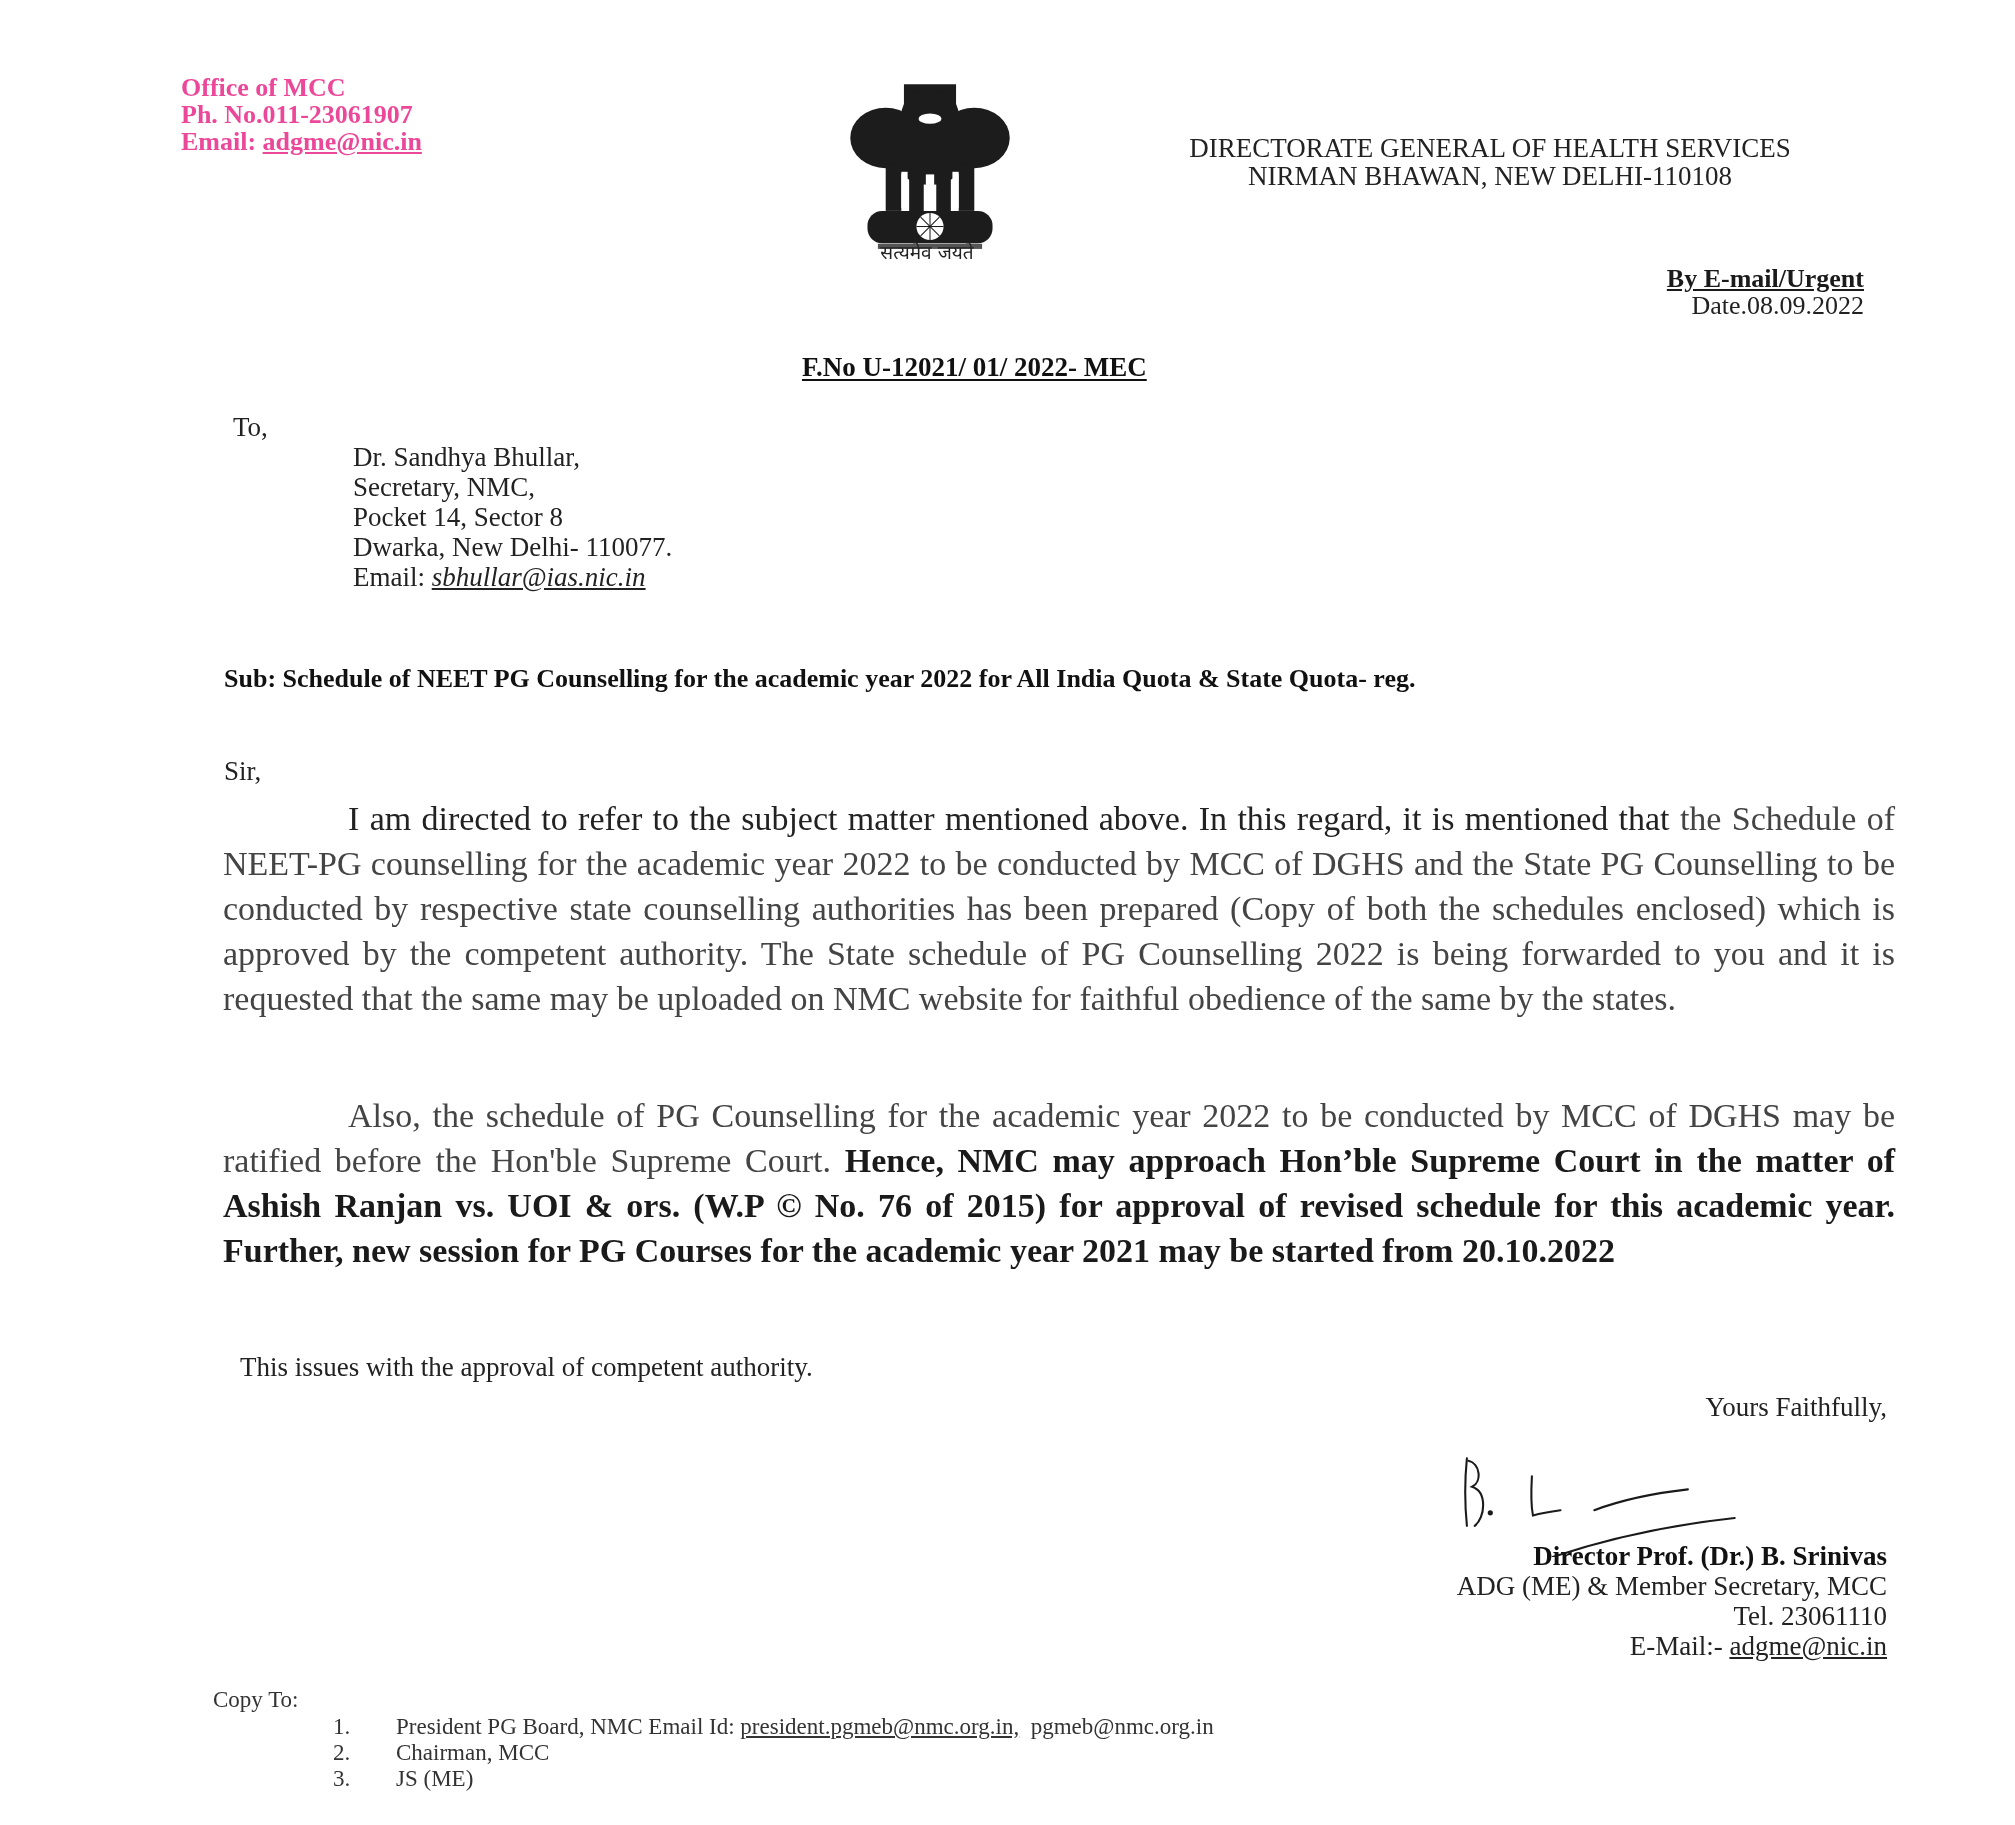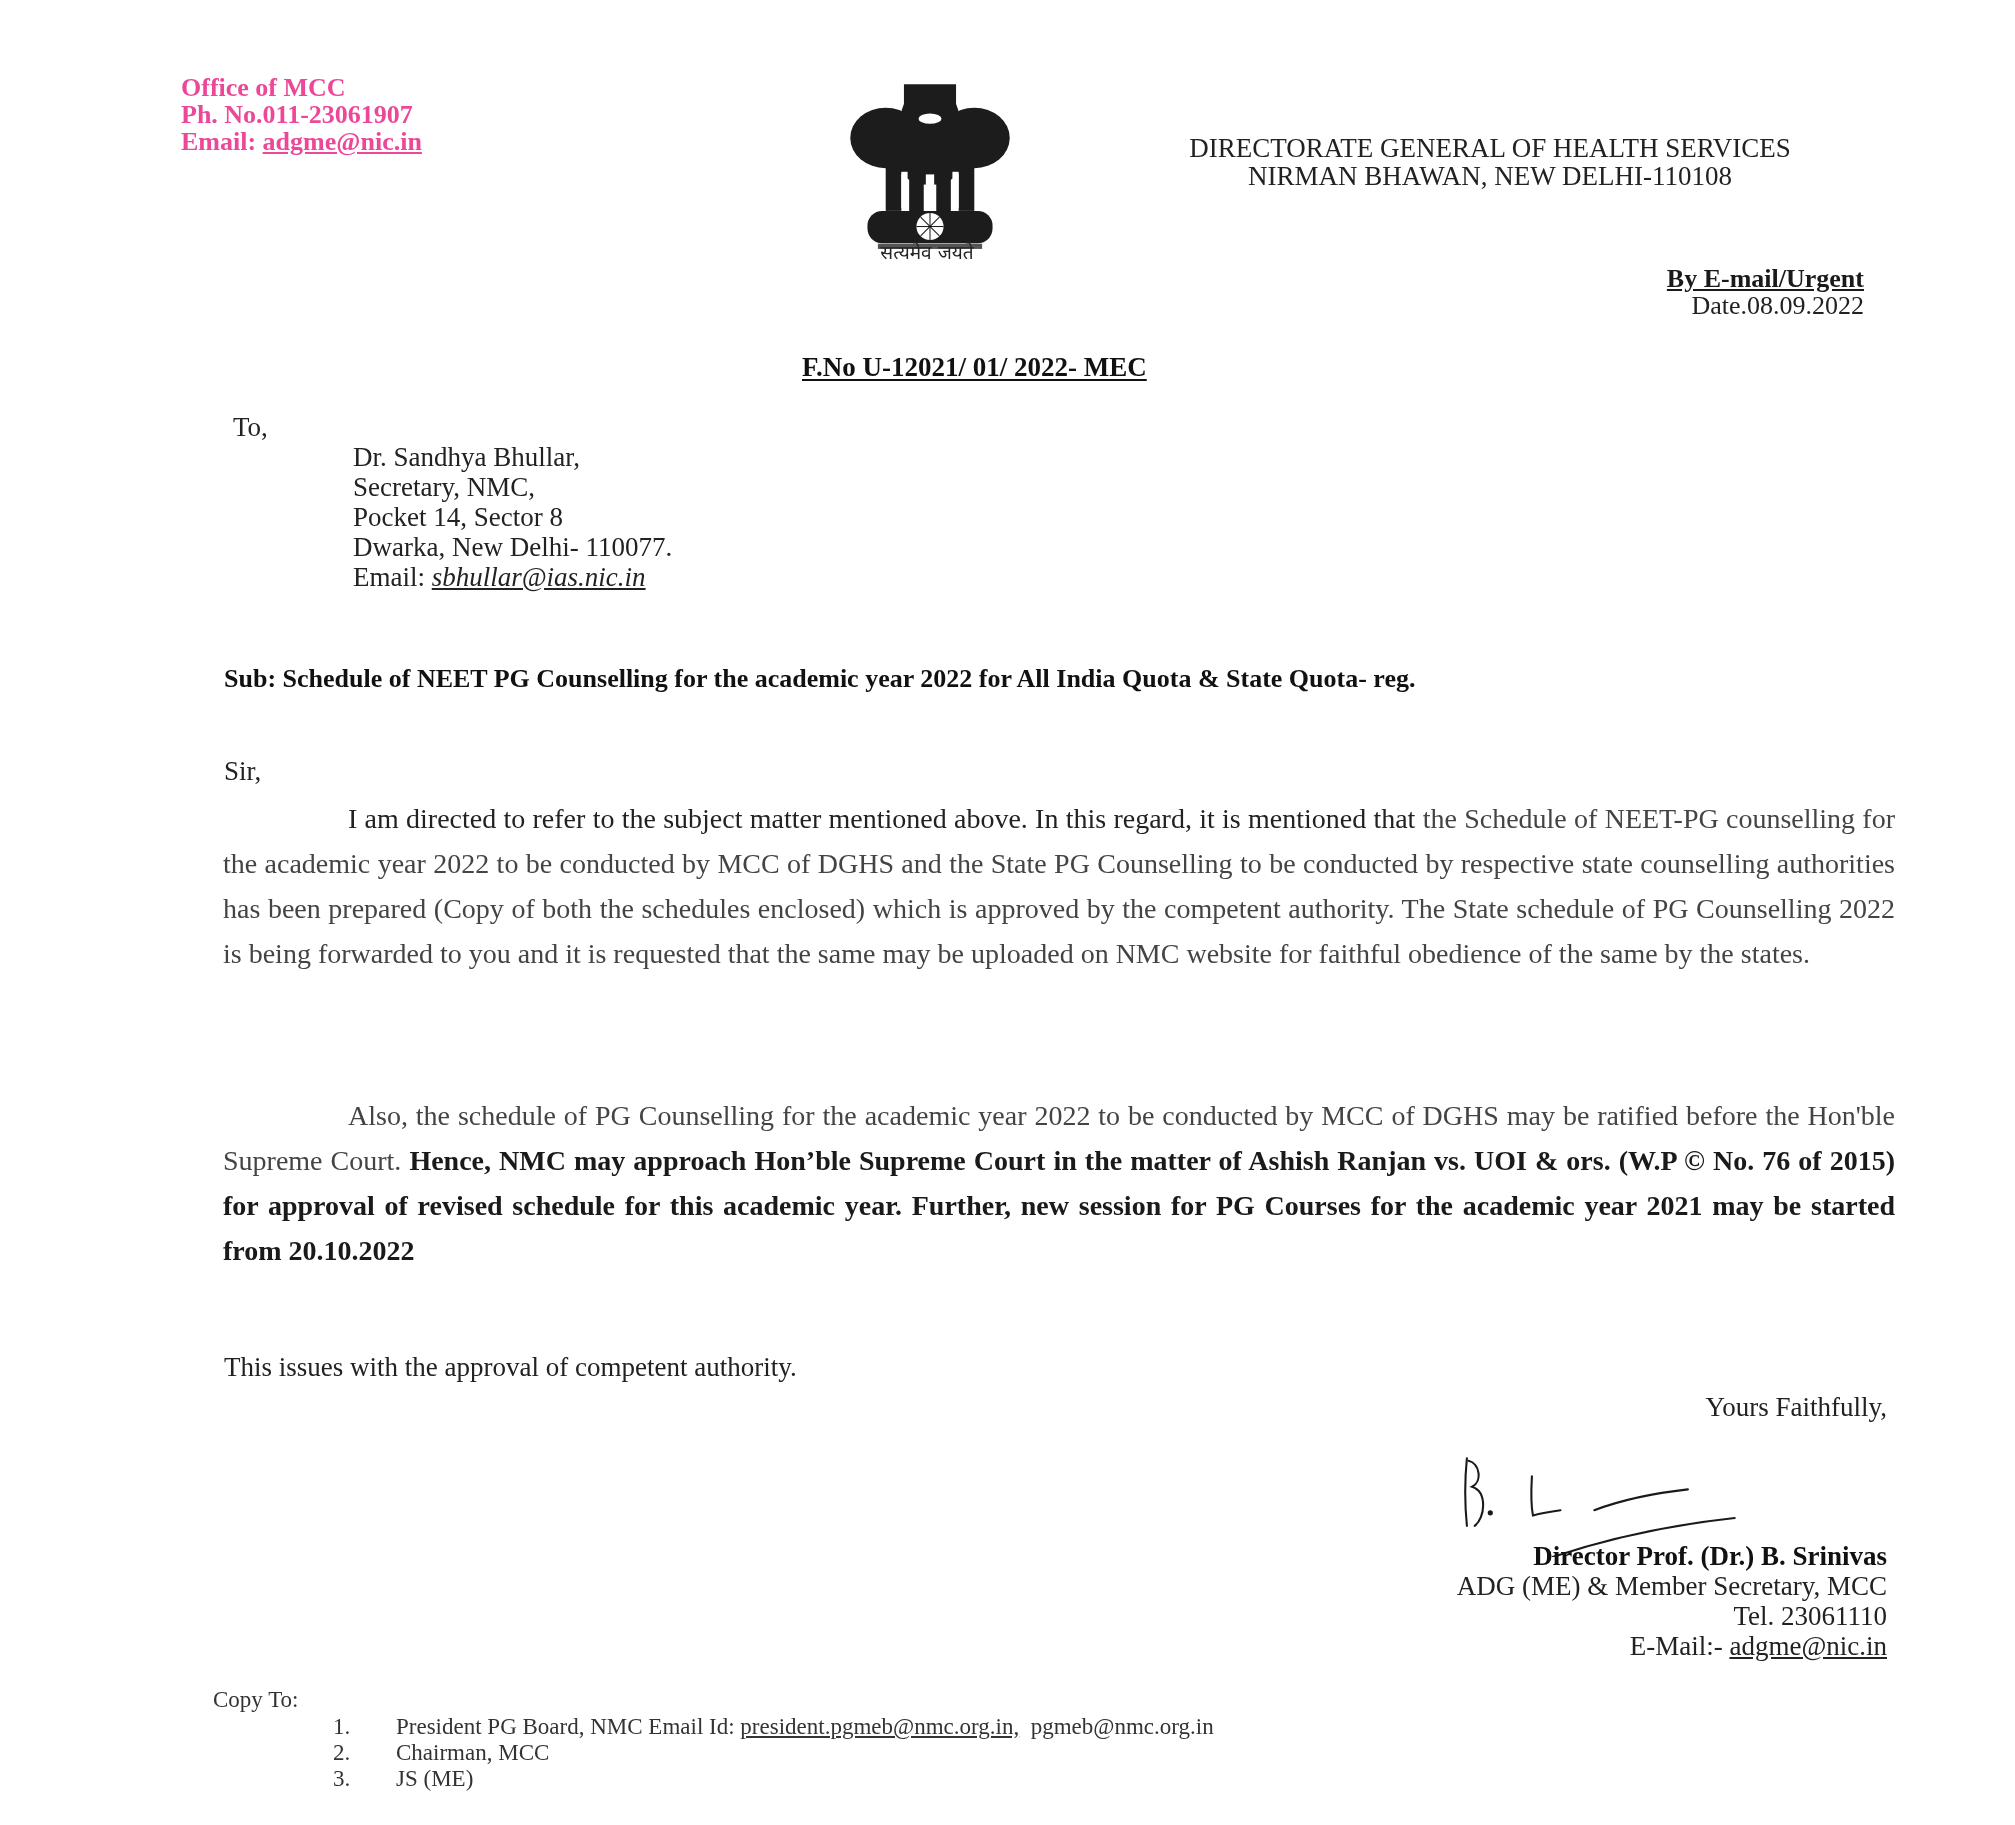--- a/index.html
+++ b/index.html
@@ -22,28 +22,28 @@
 
     .fno { left: 802px; top: 352px; font-weight: bold; font-size: 27px; text-decoration: underline; text-underline-offset: 3.1px; color: #111; }
 
     .to { left: 233px; top: 412px; font-size: 27px; color: #222; }
     .addr { left: 353px; top: 442px; font-size: 27px; line-height: 30px; color: #222; }
     .addr .u { text-decoration: underline; text-underline-offset: 2.1px; font-style: italic; }
 
     .subject { left: 224px; top: 662px; width: 1683px; font-weight: bold; font-size: 26px; line-height: 34px; color: #111; text-align: justify; }
     .sir { left: 224px; top: 756px; font-size: 27px; color: #222; }
 
-    .para { left: 223px; width: 1672px; font-size: 28px; line-height: 45px; text-align: justify; color: #444; }
+    .para { left: 223px; width: 1672px; font-size: 34px; line-height: 45px; text-align: justify; color: #444; }
     .para .indent { display: inline-block; width: 125px; }
     .para .first { color: #222; }
     .para b { color: #1a1a1a; }
     .p1 { top: 796px; }
     .p2 { top: 1093px; }
 
-    .issues { left: 224px; top: 1352px; font-size: 27px; color: #222; }
+    .issues { left: 240px; top: 1352px; font-size: 27px; color: #222; }
 
     .yours { right: 128px; top: 1392px; font-size: 27px; color: #222; }
     .signature { left: 1443px; top: 1453px; width: 365px; height: 104px; }
 
     .signblock { right: 128px; top: 1541px; text-align: right; font-size: 27px; line-height: 30px; color: #222; }
     .signblock .name { font-weight: bold; color: #111; }
     .signblock .u { text-decoration: underline; text-underline-offset: 2.1px; }
 
     .copyto { left: 213px; top: 1687px; font-size: 23px; color: #333; }
     .cclist { left: 333px; top: 1714px; font-size: 23px; line-height: 26px; color: #333; margin: 0; padding: 0; list-style: none; }

